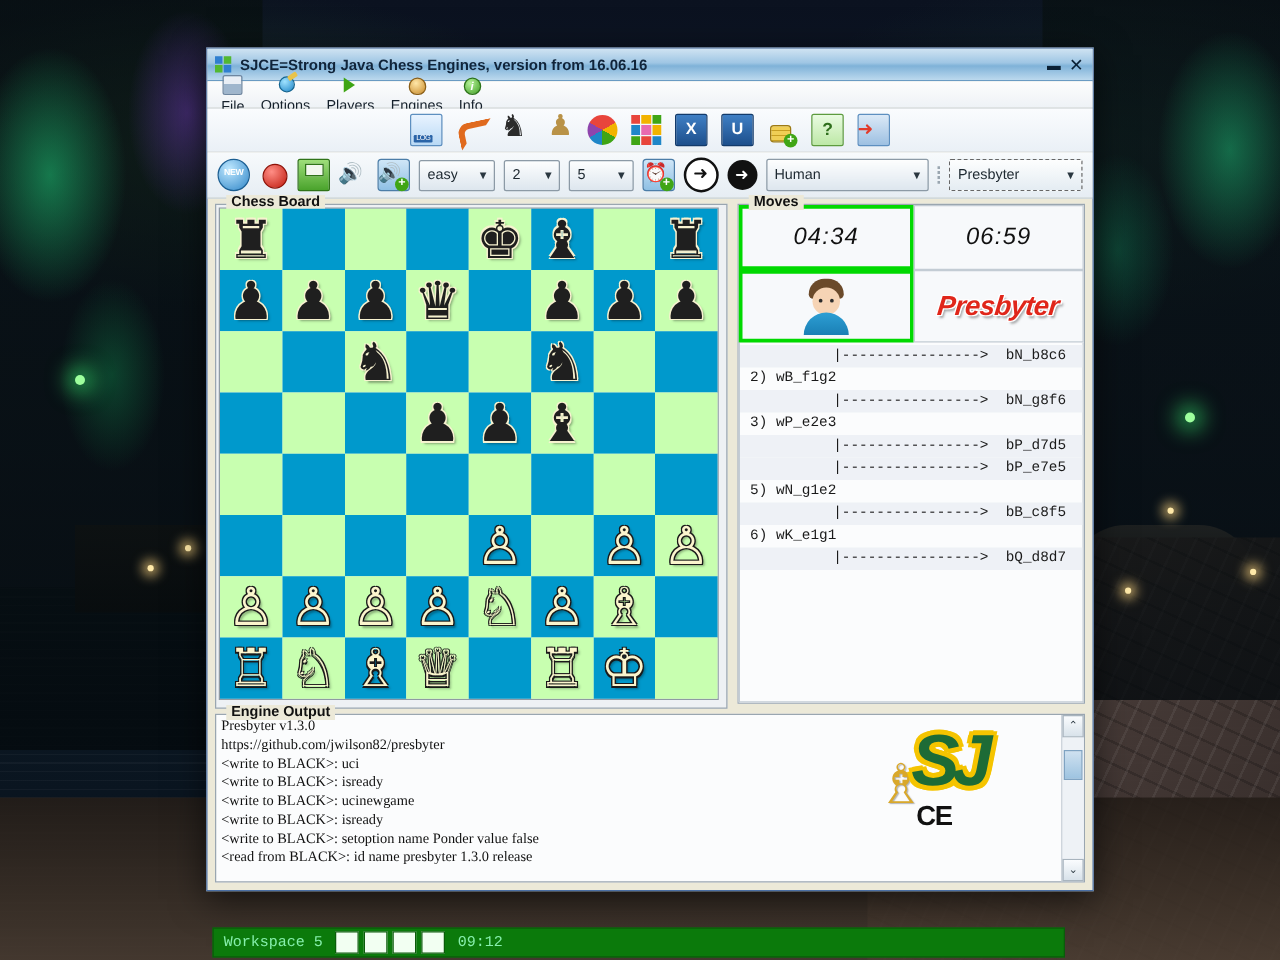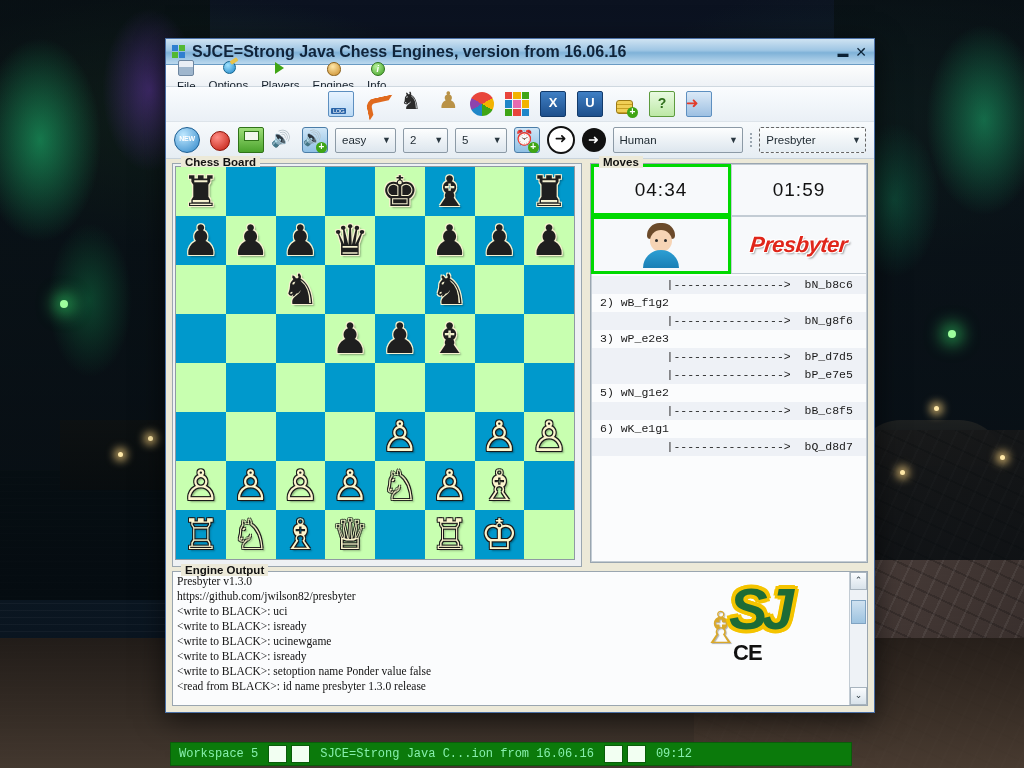--- a/index.html
+++ b/index.html
@@ -61,21 +61,21 @@
   
   #title-bar{height:25px;flex:0 0 25px;display:flex;align-items:center;
     background:linear-gradient(#cfe3f2 0%, #9fc6e4 45%, #7fb2d8 55%, #bcd9ee 100%);
     border-bottom:1px solid #6a9bc3;padding:0 4px 0 6px;}
   #title-bar .app-ico{width:14px;height:14px;position:relative;flex:0 0 14px;margin-right:6px;}
   #title-bar .app-ico i{position:absolute;width:6px;height:6px;display:block;}
   #title-bar .app-ico i:nth-child(1){left:0;top:0;background:#2f7fd0;}
   #title-bar .app-ico i:nth-child(2){left:7px;top:0;background:#52b832;}
   #title-bar .app-ico i:nth-child(3){left:0;top:7px;background:#52b832;}
   #title-bar .app-ico i:nth-child(4){left:7px;top:7px;background:#2f7fd0;}
-  #title-text{font-size:16px;font-weight:bold;color:#10243a;flex:1;
+  #title-text{font-size:12px;font-weight:bold;color:#10243a;flex:1;
     white-space:nowrap;overflow:hidden;text-overflow:ellipsis;}
   .win-btn{width:18px;height:18px;display:flex;align-items:center;justify-content:center;
     font-size:14px;color:#0b2135;cursor:default;font-family:"Liberation Sans",sans-serif;}
   .win-btn.minimize{font-size:11px;align-items:flex-end;padding-bottom:3px;font-weight:bold;}
 
   
   #menu-bar{height:21px;flex:0 0 21px;display:flex;align-items:center;gap:3px;
     background:linear-gradient(#fdfdfd,#eef2f6);border-bottom:1px solid #cfd8e0;padding:0 6px;}
   .menu-item{display:flex;align-items:center;gap:4px;padding:1px 5px;font-size:11.5px;color:#15202b;flex-direction:column;}
   .menu-ico{width:14px;height:13px;position:relative;flex:0 0 14px;}
@@ -172,21 +172,21 @@
     border:1px solid #8f9aa3;}
   .sq{display:flex;align-items:center;justify-content:center;position:relative;}
   .sq.light{background:#c8ffb0;}
   .sq.dark{background:#0099cc;}
   .pc{font-size:42px;line-height:1;user-select:none;}
   .pc.w{color:#fbf5cd;text-shadow:-1px -1px 0 #1a1a1a,1px -1px 0 #1a1a1a,-1px 1px 0 #1a1a1a,1px 1px 0 #1a1a1a,2px 2px 2px rgba(0,0,0,.35);}
   .pc.b{color:#1f1f1f;text-shadow:-1px -1px 0 #f7f2d0,1px -1px 0 #f7f2d0,-1px 1px 0 #f7f2d0,1px 1px 0 #f7f2d0,2px 2px 2px rgba(0,0,0,.35);}
 
   
   #moves-panel{flex:1;height:398px;display:flex;flex-direction:column;background:#f4f6f8;}
-  #clocks{display:flex;flex:0 0 52px;}
+  #clocks{display:flex;flex:0 0 52px;font-style:italic;}
   .clock{flex:1;display:flex;align-items:center;justify-content:center;
     background:#f7f9fb;border:1px solid #c3ccd4;font-size:19px;color:#111;letter-spacing:1px;}
   .clock.active{border:3px solid #00d900;}
   #players-row{display:flex;flex:0 0 58px;}
   .player-cell{flex:1;display:flex;align-items:center;justify-content:center;
     background:#f7f9fb;border:1px solid #c3ccd4;position:relative;overflow:hidden;}
   .player-cell.active{border:3px solid #00d900;}
   .avatar{width:44px;height:44px;position:relative;}
   .avatar .hair{position:absolute;left:8px;top:0;width:28px;height:16px;border-radius:14px 14px 4px 4px;background:#6b4a2a;}
   .avatar .face{position:absolute;left:11px;top:7px;width:22px;height:22px;border-radius:50%;background:#f6d4b5;}
@@ -490,21 +490,21 @@
               <span class="pc w">♔</span>
             </div>
             <div class="sq light"></div>
           </div>
       </div>
 
       <div class="panel" id="moves-panel">
         <span class="panel-title">Moves</span>
         <div id="clocks">
           <div class="clock active">04:34</div>
-          <div class="clock">01:59</div>
+          <div class="clock">06:59</div>
         </div>
         <div id="players-row">
           <div class="player-cell active">
             <span class="avatar">
               <span class="hair"></span>
                 <span class="face"></span>
               <span class="eye l"></span>
                 <span class="eye r"></span>
                 <span class="body"></span>
             </span>
@@ -555,17 +555,16 @@
       </div>
     </div>
 
   </div>
 </div>
 
 <div id="taskbar">
   <span class="tb-text">Workspace 5</span>
   <span class="tb-box"></span>
   <span class="tb-box"></span>
-  <span class="tb-text">SJCE=Strong Java C...ion from 16.06.16</span>
   <span class="tb-box"></span>
   <span class="tb-box"></span>
   <span class="tb-text">09:12</span>
 </div>
 
 </body></html>

